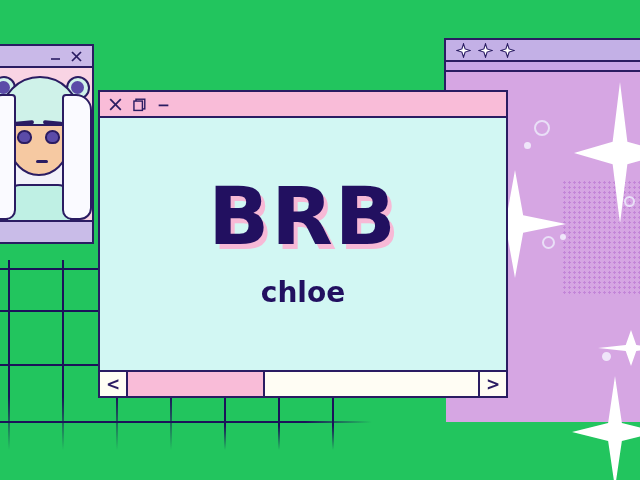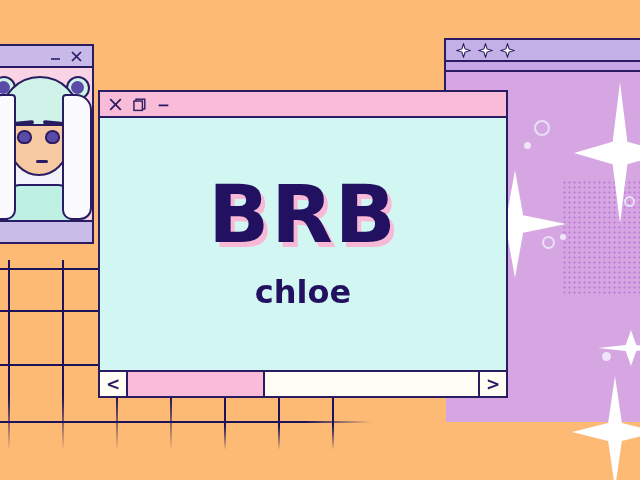--- a/index.html
+++ b/index.html
@@ -4,21 +4,21 @@
 <style>
   * { box-sizing: border-box; margin: 0; padding: 0; }
   html, body {
     width: 640px; height: 480px;
     overflow: hidden;
     font-family: "Liberation Sans", sans-serif;
   }
   #desktop {
     position: relative;
     width: 640px; height: 480px;
-    background: #fdba74;
+    background: #22c55e;
     overflow: hidden;
   }
 
   
   .grid-layer {
     position: absolute;
     left: 0; top: 260px;
     width: 372px; height: 200px;
     pointer-events: none;
   }
@@ -110,21 +110,21 @@
     font-size: 80px;
     font-weight: 700;
     letter-spacing: 2px;
     color: #221060;
     line-height: 0.95;
     text-shadow: 4px 5px 0 #F7B9D6;
     font-family: "DejaVu Sans", sans-serif;
   }
   .subname {
     margin-top: 22px;
-    font-size: 32px;
+    font-size: 28px;
     font-weight: 700;
     color: #221060;
     line-height: 1.12;
     text-align: right;
     font-family: "DejaVu Sans", sans-serif;
   }
   .subname .l1 { display: block; }
   .subname .l2 { display: block; }
 
   

